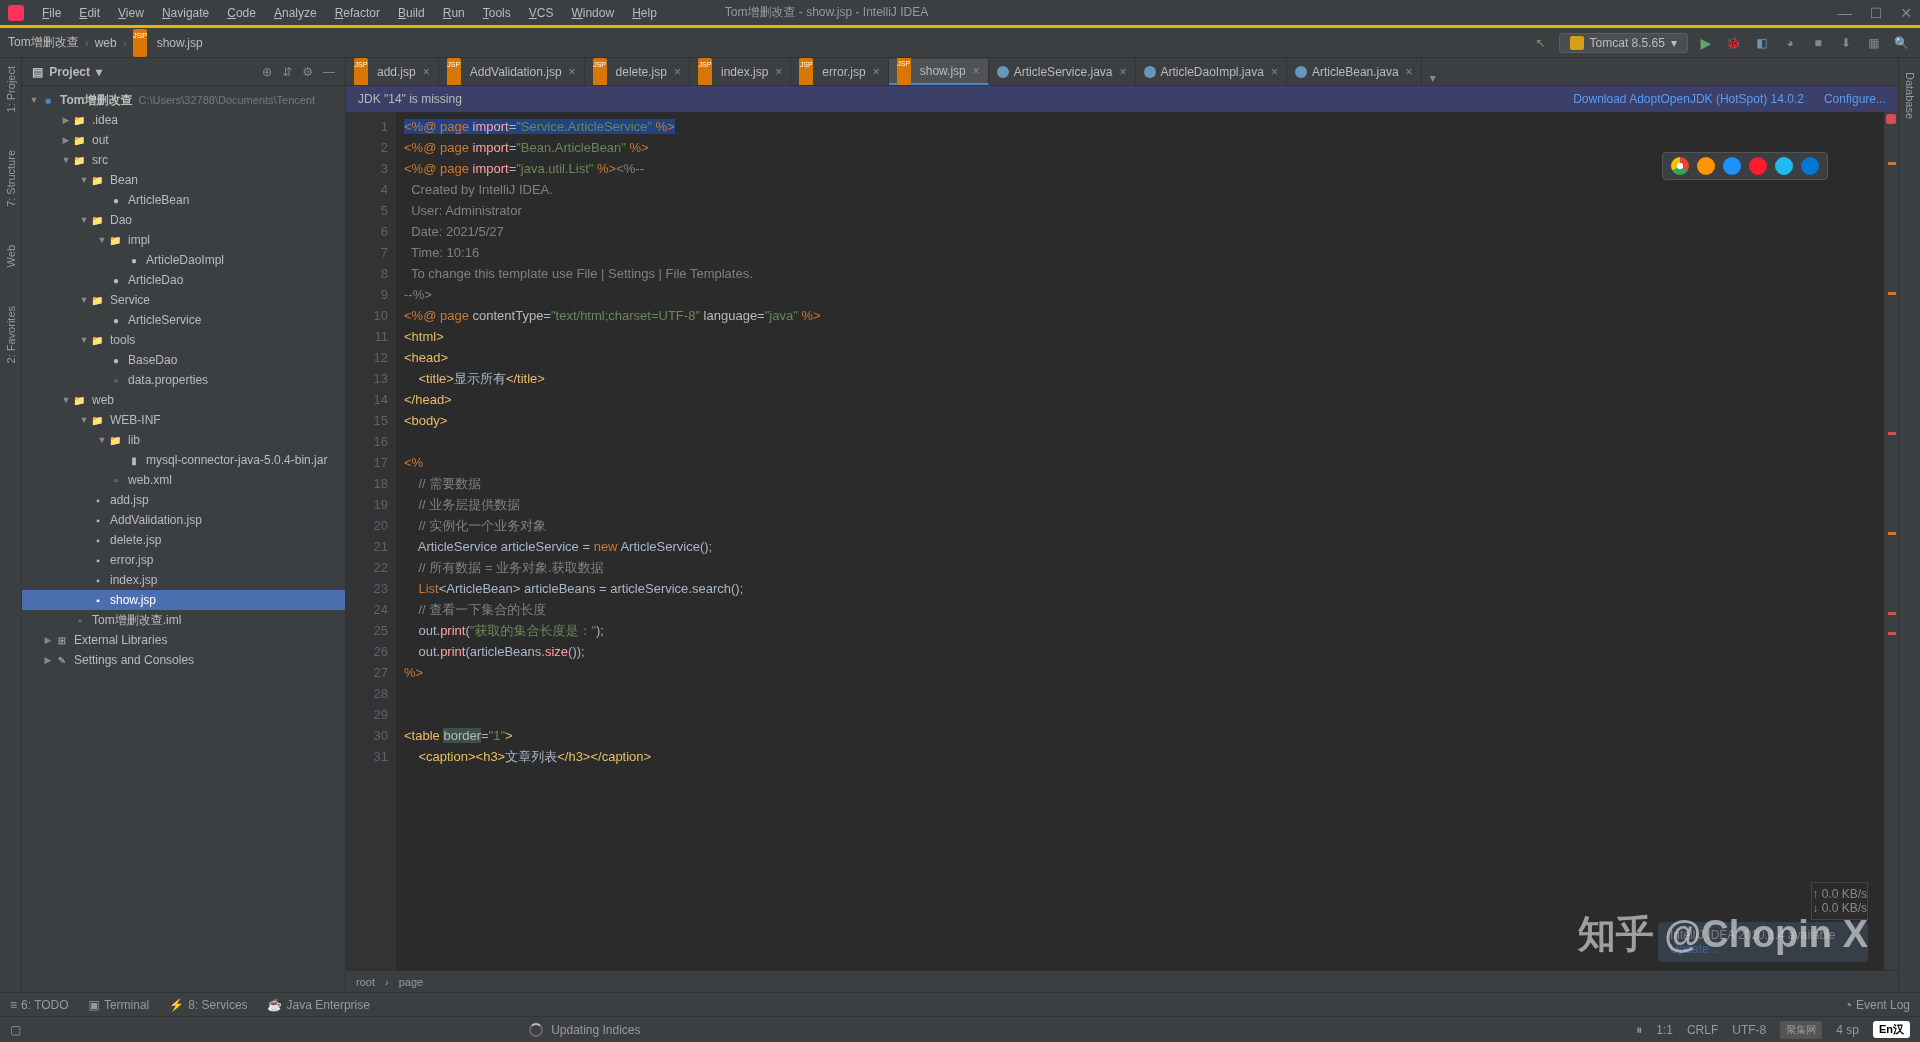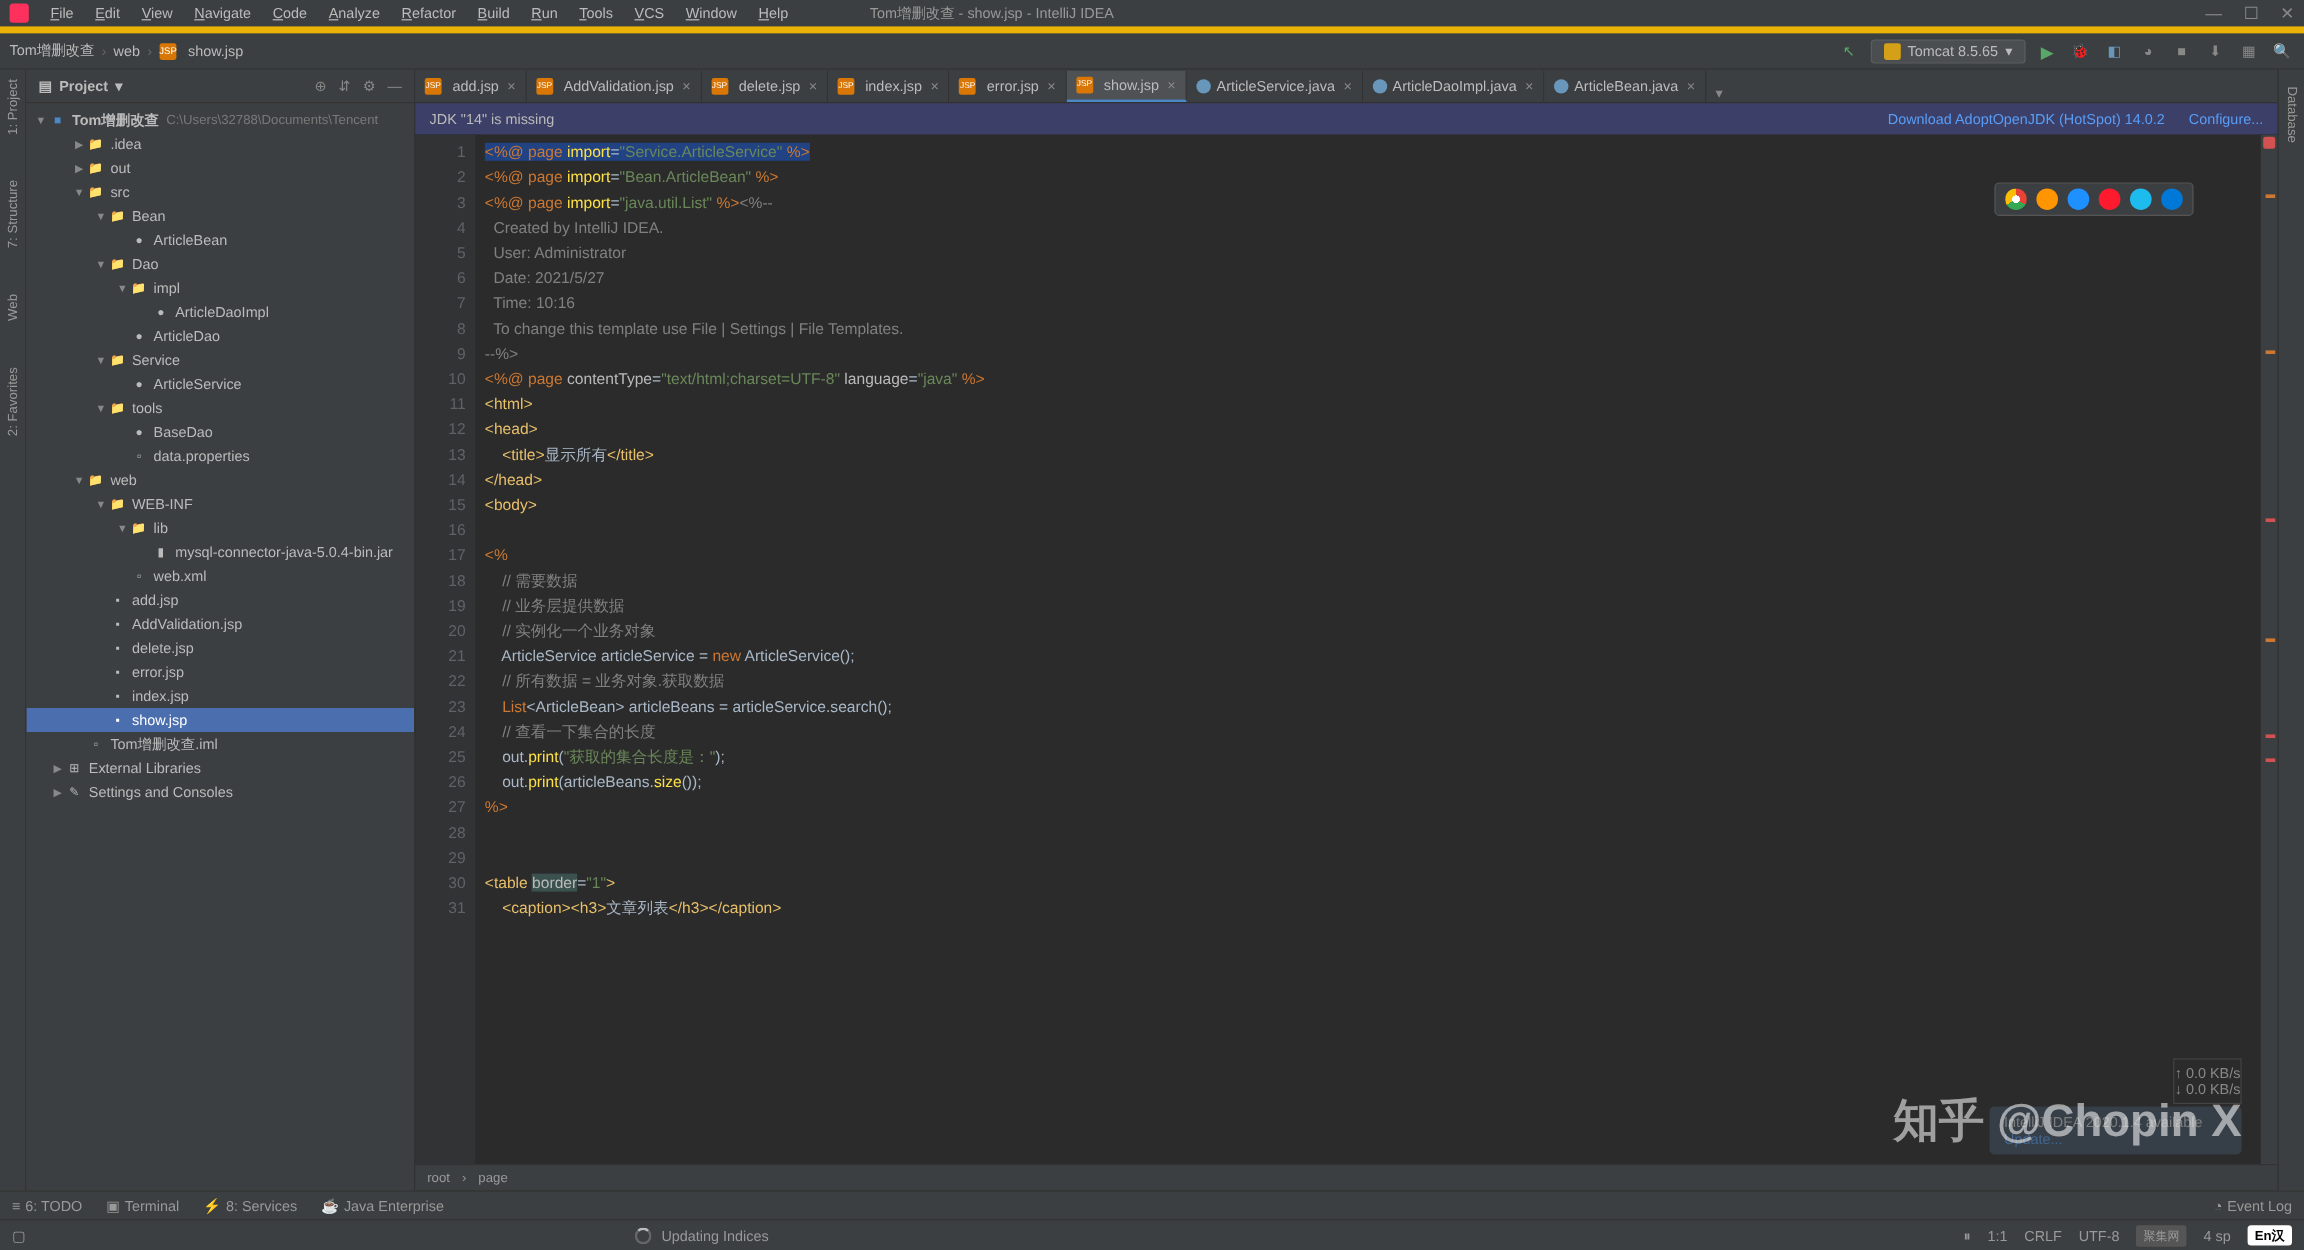--- a/index.html
+++ b/index.html
@@ -1,33 +1,33 @@
 <!DOCTYPE html>
 <html><head>
 <meta charset="utf-8">
 <style>
 * { margin: 0; padding: 0; box-sizing: border-box; font-family: "Segoe UI", Arial, sans-serif; }
 body { background: #3c3f41; color: #bbbbbb; font-size: 12px; overflow: hidden; width: 1920px; height: 1042px; }
 
 
-.titlebar { height: 28px; background: #3c3f41; display: flex; align-items: center; padding: 0 8px; border-bottom: 6px solid #eab308; }
+.titlebar { height: 28px; background: #3c3f41; display: flex; align-items: center; padding: 0 8px; border-bottom: 3px solid #eab308; }
 .titlebar .logo { width: 16px; height: 16px; background: #fe315d; border-radius: 3px; margin-right: 10px; }
 .titlebar .menus { display: flex; gap: 2px; }
 .titlebar .menu-item { padding: 4px 8px; cursor: pointer; color: #bbbbbb; }
 .titlebar .menu-item u { text-decoration: underline; }
 .titlebar .title { flex: 1; text-align: left; padding-left: 60px; color: #999; }
 .titlebar .window-controls { display: flex; gap: 18px; color: #888; }
 .titlebar .window-controls span { cursor: pointer; font-size: 14px; }
 
 
 .toolbar { height: 30px; background: #3c3f41; display: flex; align-items: center; padding: 0 8px; border-bottom: 1px solid #323232; }
 .breadcrumb { display: flex; align-items: center; gap: 6px; }
 .breadcrumb .crumb { color: #bbbbbb; }
 .breadcrumb .sep { color: #666; }
-.jsp-icon { width: 14px; height: 14px; background: #d97706; border-radius: 2px; display: inline-block; margin-right: 4px; font-size: 8px; color: #fff; text-align: center; line-height: 14px; }
+.jsp-icon { width: 14px; height: 28px; background: #d97706; border-radius: 2px; display: inline-block; margin-right: 4px; font-size: 8px; color: #fff; text-align: center; line-height: 14px; }
 .toolbar .right { margin-left: auto; display: flex; align-items: center; gap: 8px; }
 .run-config { background: #4b4e50; border: 1px solid #5a5d5f; padding: 2px 10px; border-radius: 3px; display: flex; align-items: center; gap: 6px; }
 .tomcat-icon { width: 14px; height: 14px; background: #d4a017; border-radius: 2px; }
 .toolbar-btn { width: 20px; height: 20px; display: flex; align-items: center; justify-content: center; cursor: pointer; color: #888; }
 .play-icon { color: #59a869; font-size: 14px; }
 .bug-icon { color: #59a869; }
 .build-icon { color: #6897bb; }
 
 
 .main { display: flex; height: calc(100% - 28px - 30px - 24px - 26px); }
@@ -105,21 +105,21 @@
 .status-bar .right-status { margin-left: auto; display: flex; gap: 14px; align-items: center; }
 .lang-badge { background: #fff; color: #000; padding: 1px 6px; border-radius: 3px; font-weight: bold; font-size: 11px; }
 .mem-bar { background: #555; padding: 2px 6px; border-radius: 2px; font-size: 10px; }
 
 
 .kw { color: #cc7832; }
 .str { color: #6a8759; }
 .cmt { color: #808080; }
 .tag { color: #e8bf6a; }
 .attr { color: #bababa; }
-.fn { color: #fde047; }
+.fn { color: #fca5a5; }
 .bg-attr { background: #3b514d; }
 .bg-sel { background: #214283; }
 </style>
 </head>
 <body>
 
 <div class="titlebar">
   <div class="logo"></div>
   <div class="menus" id="menus">
       <span class="menu-item"><u>F</u>ile</span>

